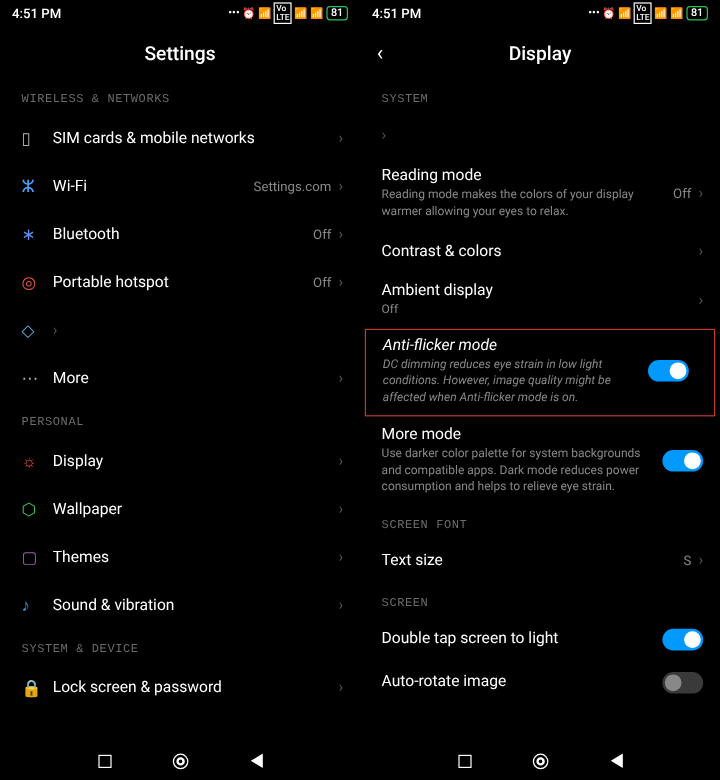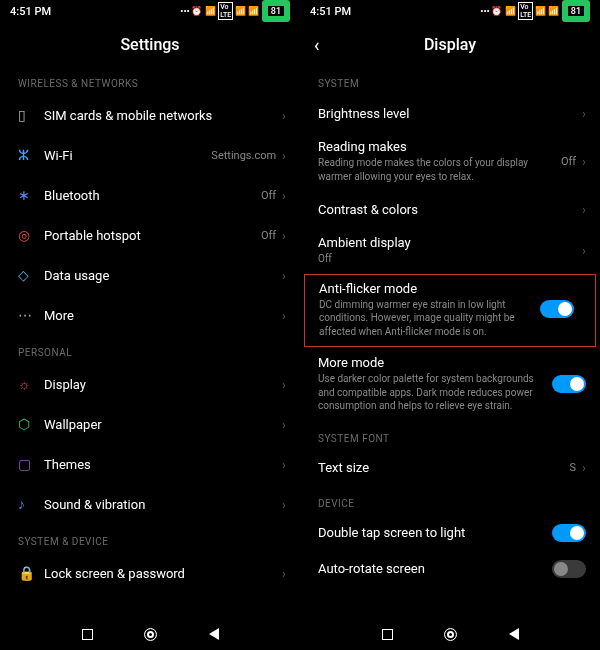--- a/index.html
+++ b/index.html
@@ -25,36 +25,37 @@
     display: flex;
     align-items: center;
     justify-content: space-between;
     padding: 0 10px;
     font-size: 11px;
     font-weight: 500;
     color: #fff;
   }
   .statusbar .right { display: flex; align-items: center; gap: 2px; }
   .statusbar .right span { font-size: 9px; }
-  .statusbar .bat { border: 6px solid #22c55e; border-radius: 3px; padding: 0 3px; font-size: 8px; display: inline-flex; align-items: flex-start; }
+  .statusbar .bat { border: 1px solid #22c55e; border-radius: 3px; padding: 0 3px; font-size: 8px; display: inline-flex; align-items: flex-start; }
   .header {
     display: flex;
     align-items: center;
     height: 44px;
     padding: 0 14px;
   }
   .header .back { width: 20px; font-size: 18px; color: #fff; }
   .header .title { flex: 1; text-align: center; font-size: 16px; font-weight: 500; }
   .header .spacer { width: 20px; }
   .content { flex: 1; overflow: hidden; }
   .section-label {
     font-size: 10px;
     color: #6b6b6b;
     letter-spacing: 0.5px;
     padding: 12px 18px 6px;
+    font-family: Liberation Mono, monospace;
   }
   .row {
     display: flex;
     align-items: center;
     padding: 10px 14px 10px 18px;
     min-height: 40px;
   }
   .row .icon {
     width: 26px;
     display: flex;
@@ -65,20 +66,21 @@
   .row .labels { flex: 1; min-width: 0; }
   .row .label { font-size: 13px; color: #fff; }
   .row .sub { font-size: 10px; color: #888; line-height: 1.35; margin-top: 2px; }
   .row .value { font-size: 11px; color: #888; margin-right: 6px; }
   .row .chev { color: #555; font-size: 13px; }
   .row-compact { padding: 8px 14px 8px 18px; min-height: 36px; }
   .highlight {
     border: 1.5px solid #c0392b;
     margin: 0 4px;
     padding: 6px 21px 8px 14px;
+    font-style: italic;
   }
   .toggle {
     width: 34px;
     height: 18px;
     border-radius: 9px;
     position: relative;
     flex-shrink: 0;
   }
   .toggle .knob {
     width: 14px;
@@ -167,23 +169,20 @@
     <div class="row">
       <div class="icon ic-hotspot">◎</div>
       <div class="labels">
           <div class="label">Portable hotspot</div>
         </div>
       <div class="value">Off</div>
       <div class="chev">›</div>
     </div>
     <div class="row">
       <div class="icon ic-data">◇</div>
-      <div class="labels">
-          <div class="label">Data usage</div>
-        </div>
       <div class="chev">›</div>
     </div>
     <div class="row">
       <div class="icon ic-more">⋯</div>
       <div class="labels">
           <div class="label">More</div>
         </div>
       <div class="chev">›</div>
     </div>
 
@@ -252,28 +251,25 @@
   </div>
   <div class="header">
     <div class="back">‹</div>
     <div class="title">Display</div>
     <div class="spacer"></div>
   </div>
   <div class="content">
     <div class="section-label">SYSTEM</div>
 
     <div class="row row-compact">
-      <div class="labels">
-          <div class="label">Brightness level</div>
-        </div>
-      <div class="chev">›</div>
-    </div>
-    <div class="row row-compact">
-      <div class="labels">
-        <div class="label">Reading makes</div>
+      <div class="chev">›</div>
+    </div>
+    <div class="row row-compact">
+      <div class="labels">
+        <div class="label">Reading mode</div>
         <div class="sub">Reading mode makes the colors of your display warmer allowing your eyes to relax.</div>
       </div>
       <div class="value">Off</div>
       <div class="chev">›</div>
     </div>
     <div class="row row-compact">
       <div class="labels">
           <div class="label">Contrast &amp; colors</div>
         </div>
       <div class="chev">›</div>
@@ -282,60 +278,60 @@
       <div class="labels">
         <div class="label">Ambient display</div>
         <div class="sub">Off</div>
       </div>
       <div class="chev">›</div>
     </div>
 
     <div class="row highlight">
       <div class="labels">
         <div class="label">Anti-flicker mode</div>
-        <div class="sub">DC dimming warmer eye strain in low light conditions. However, image quality might be affected when Anti-flicker mode is on.</div>
+        <div class="sub">DC dimming reduces eye strain in low light conditions. However, image quality might be affected when Anti-flicker mode is on.</div>
       </div>
       <div class="toggle on">
           <div class="knob"></div>
         </div>
     </div>
 
     <div class="row row-compact">
       <div class="labels">
         <div class="label">More mode</div>
         <div class="sub">Use darker color palette for system backgrounds and compatible apps. Dark mode reduces power consumption and helps to relieve eye strain.</div>
       </div>
       <div class="toggle on">
           <div class="knob"></div>
         </div>
     </div>
 
-    <div class="section-label">SYSTEM FONT</div>
+    <div class="section-label">SCREEN FONT</div>
 
     <div class="row row-compact">
       <div class="labels">
           <div class="label">Text size</div>
         </div>
       <div class="value">S</div>
       <div class="chev">›</div>
     </div>
 
-    <div class="section-label">DEVICE</div>
+    <div class="section-label">SCREEN</div>
 
     <div class="row row-compact">
       <div class="labels">
           <div class="label">Double tap screen to light</div>
         </div>
       <div class="toggle on">
           <div class="knob"></div>
         </div>
     </div>
     <div class="row row-compact">
       <div class="labels">
-          <div class="label">Auto-rotate screen</div>
+          <div class="label">Auto-rotate image</div>
         </div>
       <div class="toggle off">
           <div class="knob"></div>
         </div>
     </div>
   </div>
   <div class="navbar">
     <div class="nav-sq"></div>
     <div class="nav-ci"></div>
     <div class="nav-tr"></div>

